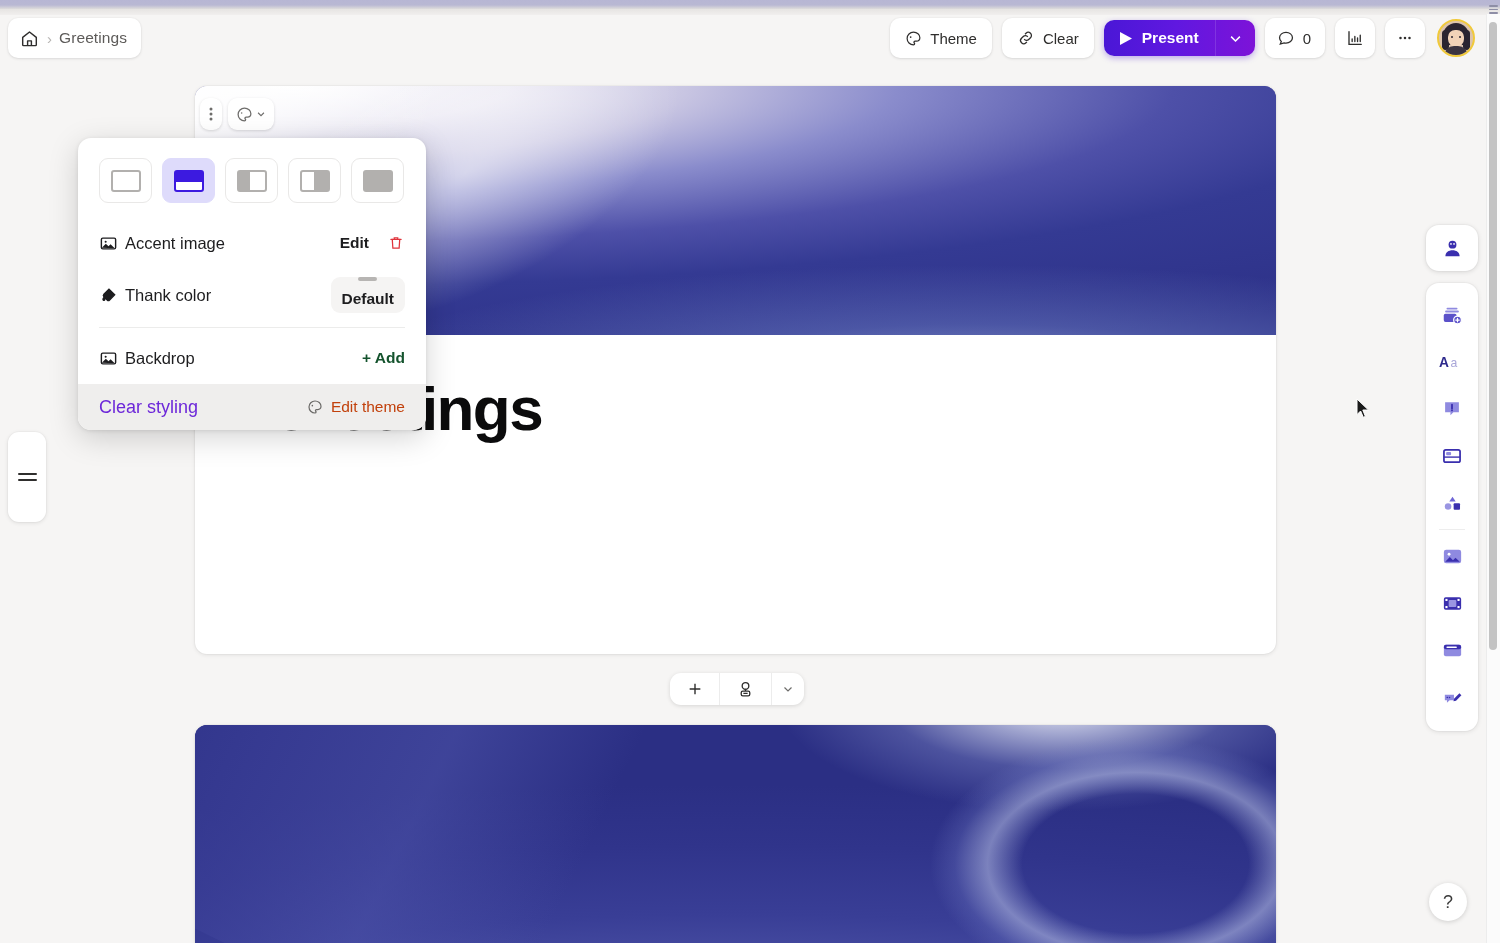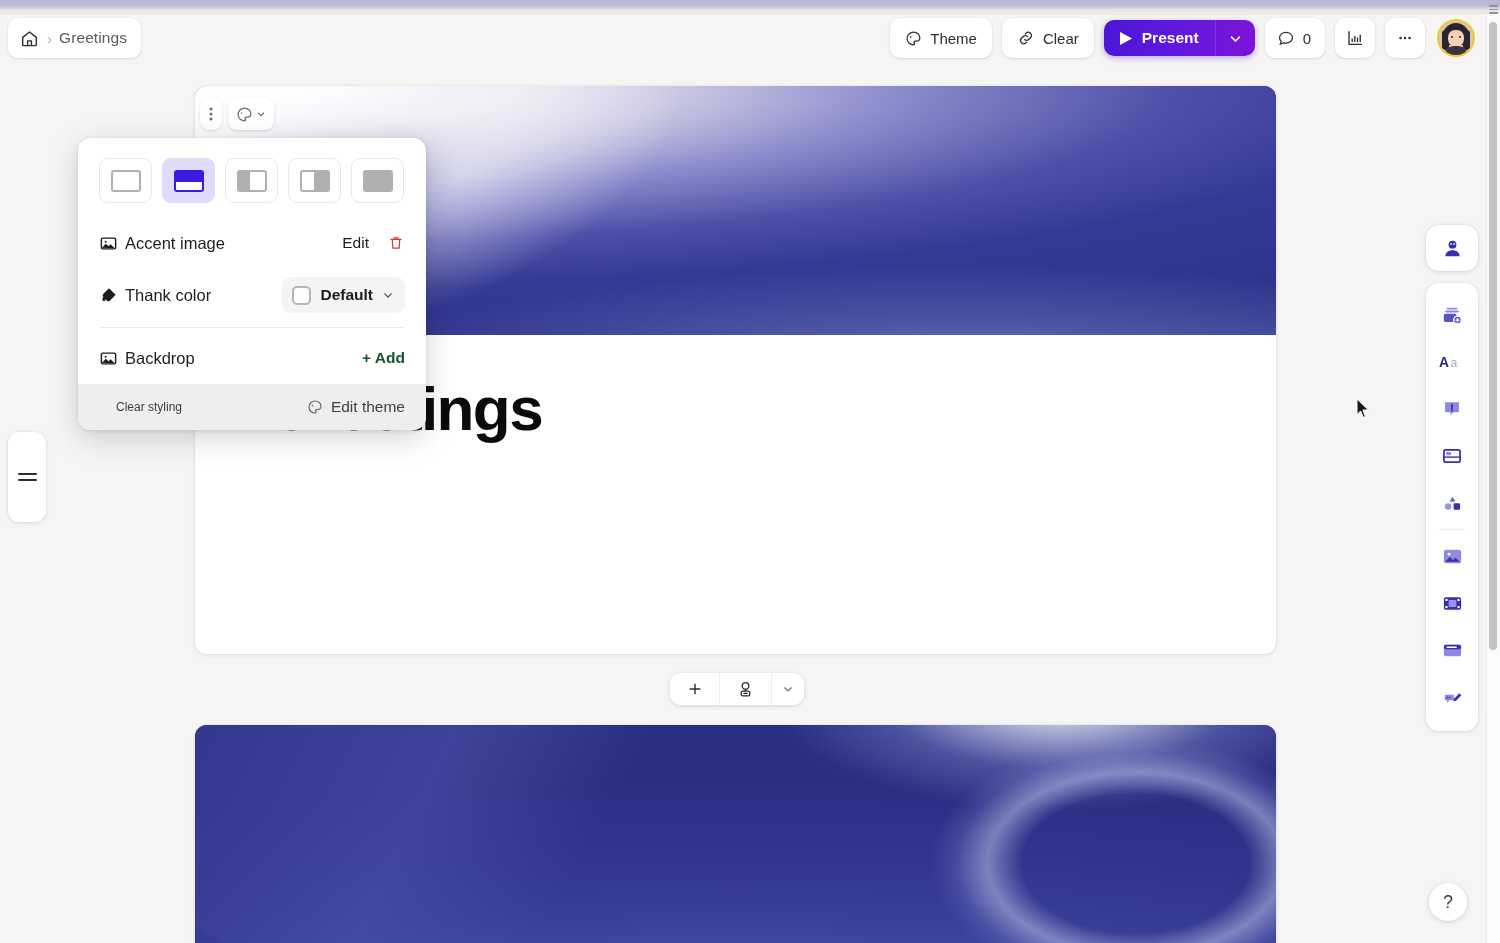--- a/index.html
+++ b/index.html
@@ -291,30 +291,30 @@
   .lo-d { width: 30px; height: 22px; border: 2.5px solid #b2b0ae; border-radius: 3px; background: linear-gradient(to right,#ffffff 0 48%, #b2b0ae 48% 100%); }
   .lo-e { width: 30px; height: 22px; border-radius: 3px; background: #b2b0ae; }
 
   .prow {
     display: flex; align-items: center;
     padding: 0 21px; height: 52px;
   }
   .prow-ic { width: 26px; display:flex; align-items:center; }
   .prow-label { font-size: 16.5px; color: #1d1d1f; flex: 1; }
   .prow-edit {
-    font-size: 15.5px; color: #1d1d1f; font-weight: 400; cursor: pointer;
+    font-size: 15.5px; color: #1d1d1f; font-weight: 700; cursor: pointer;
     margin-right: 18px;
   }
   .prow-add { font-size: 15.5px; color: #14532d; font-weight: 600; cursor: pointer; }
   .trash { cursor: pointer; width: 18px; display:flex;align-items:center;justify-content:center;}
 
   .color-sel {
     display: flex; align-items: center; gap: 9px;
     background: #f5f4f3; border-radius: 9px;
-    height: 36px; padding: 0 11px 0 10px; cursor: pointer;
+    height: 36px; padding: 0 11px 0 10px; cursor: pointer; flex-direction: column;
   }
   .color-swatch { width: 19px; height: 19px; border-radius: 5px; border: 2px solid #b7b5b3; background: #fff; }
   .color-name { font-size: 15.5px; color: #1d1d1f; font-weight: 600; }
 
   .pdivider { height: 1px; background: #ececeb; margin: 6px 21px 4px 21px; }
 
   .toggle {
     width: 38px; height: 21px; border-radius: 11px; background: #b8b6b4;
     position: relative; cursor: pointer;
   }
@@ -322,22 +322,22 @@
     position: absolute; left: 2px; top: 2px; width: 17px; height: 17px;
     border-radius: 50%; background: #fff; box-shadow: 0 1px 2px rgba(0,0,0,.22);
   }
 
   .popup-footer {
     background: #efeeed;
     height: 46px;
     display: flex; align-items: center; justify-content: space-between;
     padding: 0 21px;
   }
-  .clear-styling { font-size: 12px; color: #404040; cursor: pointer; margin-left: 17px; }
-  .edit-theme { display:flex; align-items:center; gap: 8px; font-size: 15.5px; color: #404040; cursor:pointer; }
+  .clear-styling { font-size: 18px; color: #6d28d9; cursor: pointer; }
+  .edit-theme { display:flex; align-items:center; gap: 8px; font-size: 15.5px; color: #c2410c; cursor:pointer; }
 
   
   .cursor { position: absolute; left: 1356px; top: 398px; z-index: 70; pointer-events:none;}
 </style>
 </head>
 <body>
 
 <div id="app">
 
   <div class="chrome-strip"></div>

